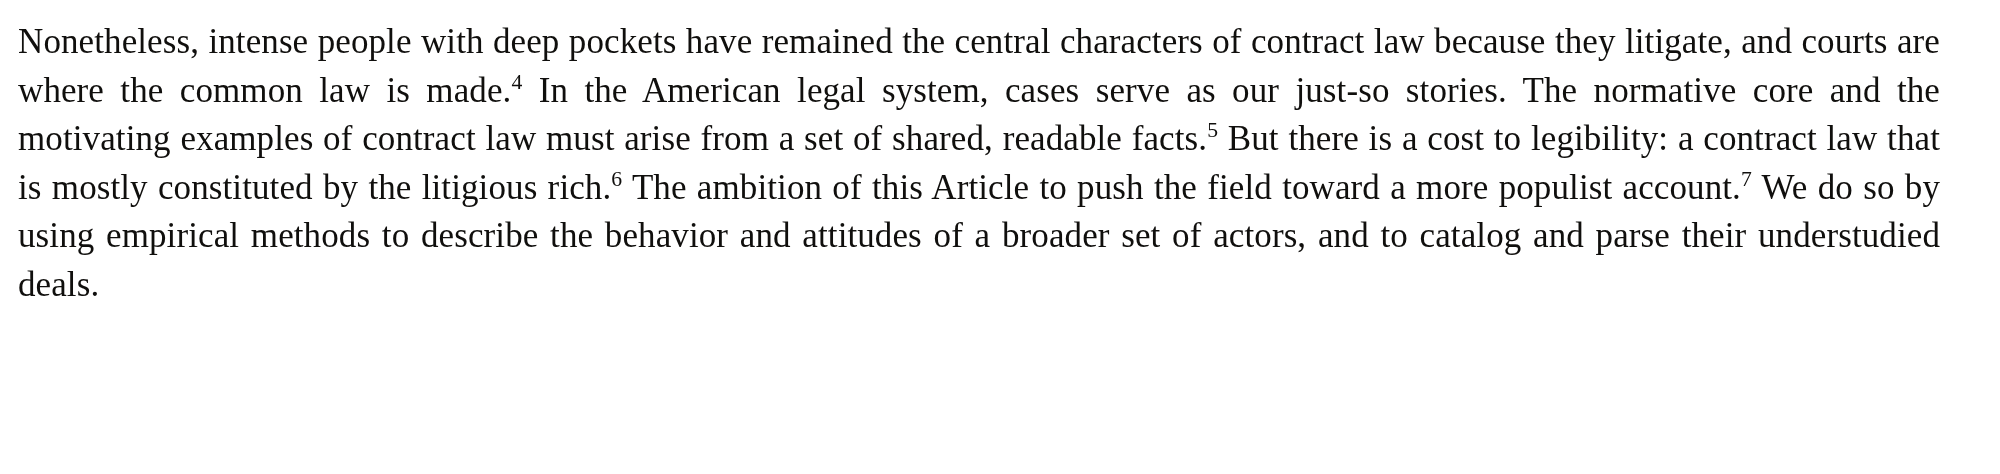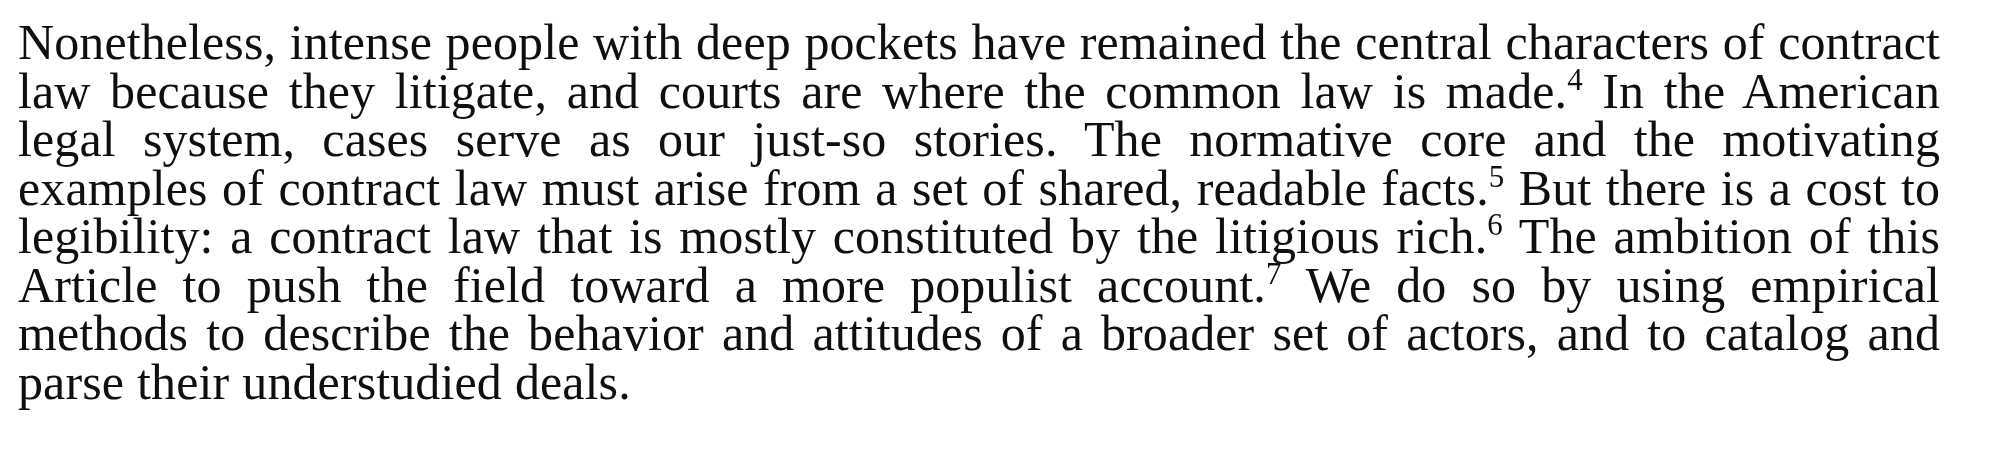--- a/index.html
+++ b/index.html
@@ -15,21 +15,21 @@
   }
   .page {
     box-sizing: border-box;
     width: 2000px;
     height: 474px;
     padding: 18px 60px 0 18px;
     background: #ffffff;
   }
   .body-paragraph {
     color: #100f0d;
-    font-size: 50px;
+    font-size: 35px;
     line-height: 48.5px;
     text-align: justify;
     text-justify: inter-word;
     letter-spacing: 0.1px;
     word-spacing: 0.5px;
     margin: 0;
     hyphens: none;
   }
   .body-paragraph sup {
     font-size: 0.62em;

